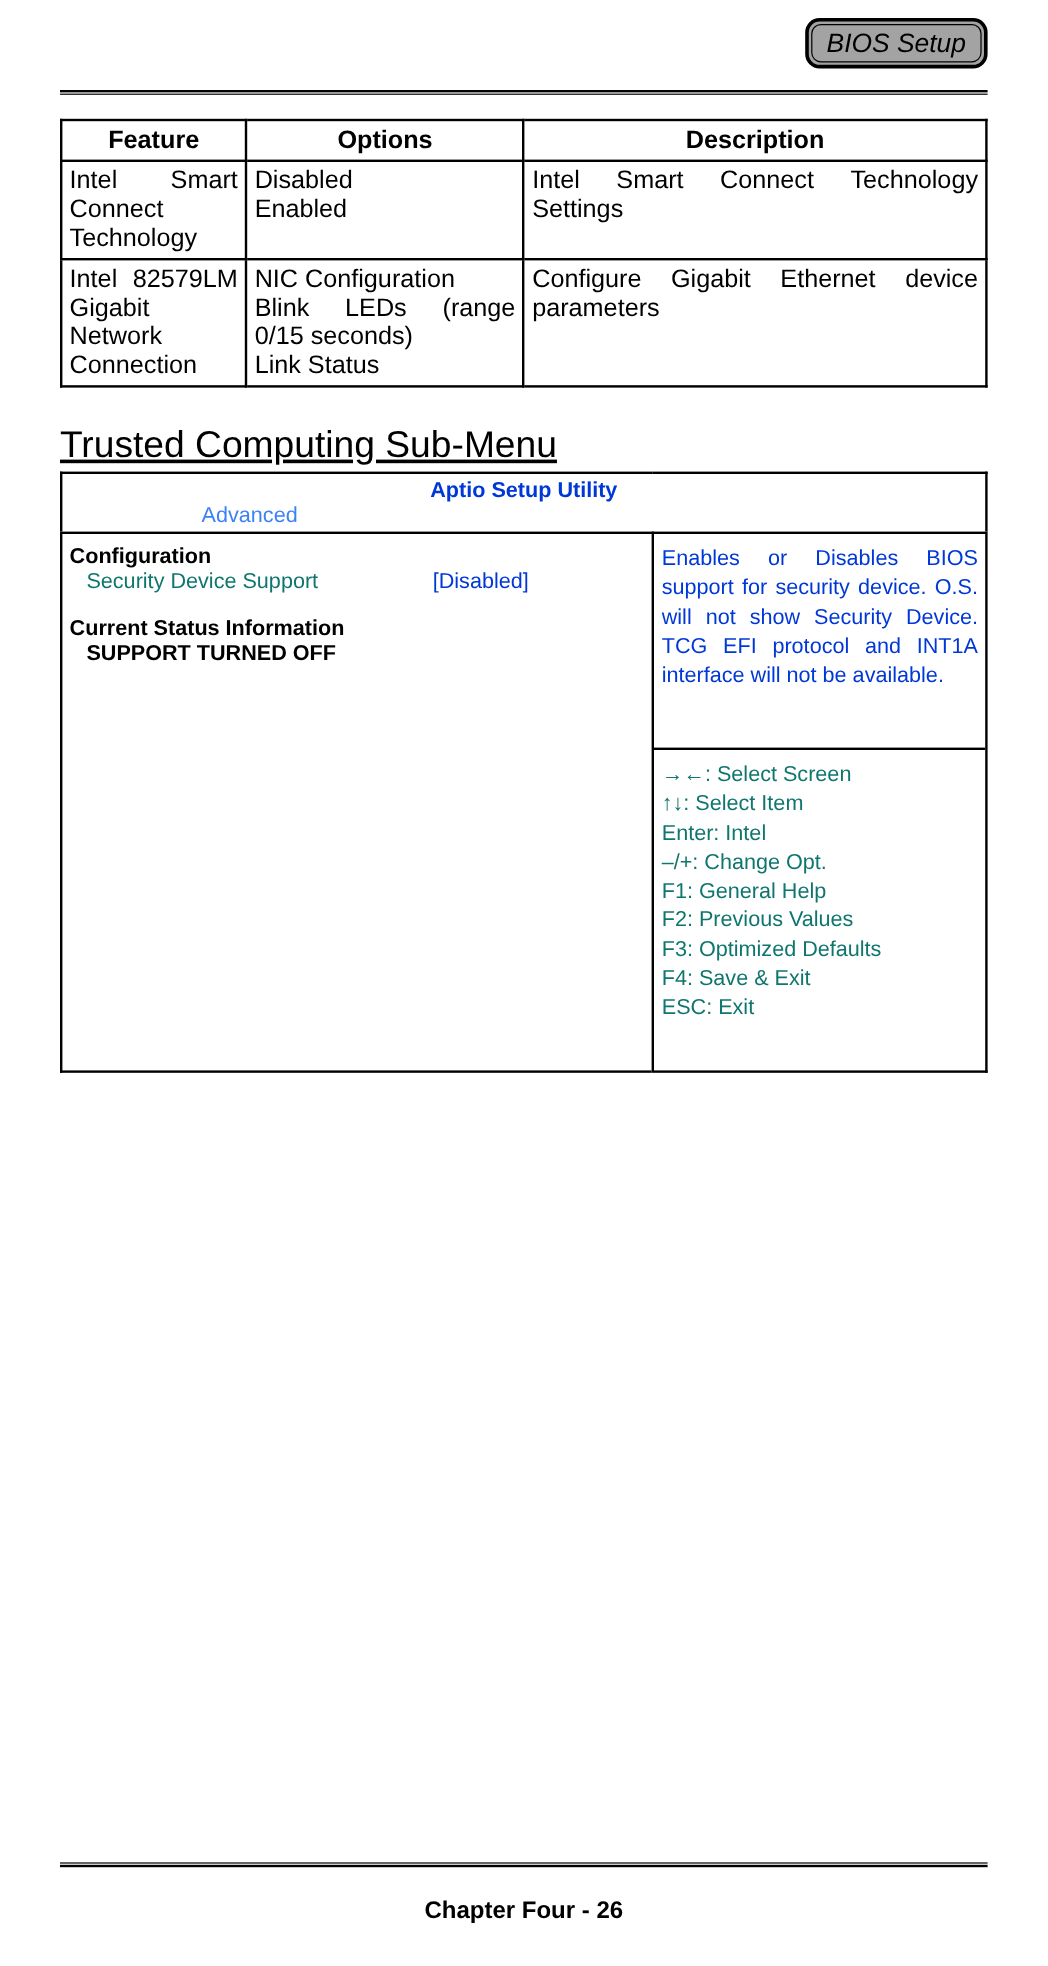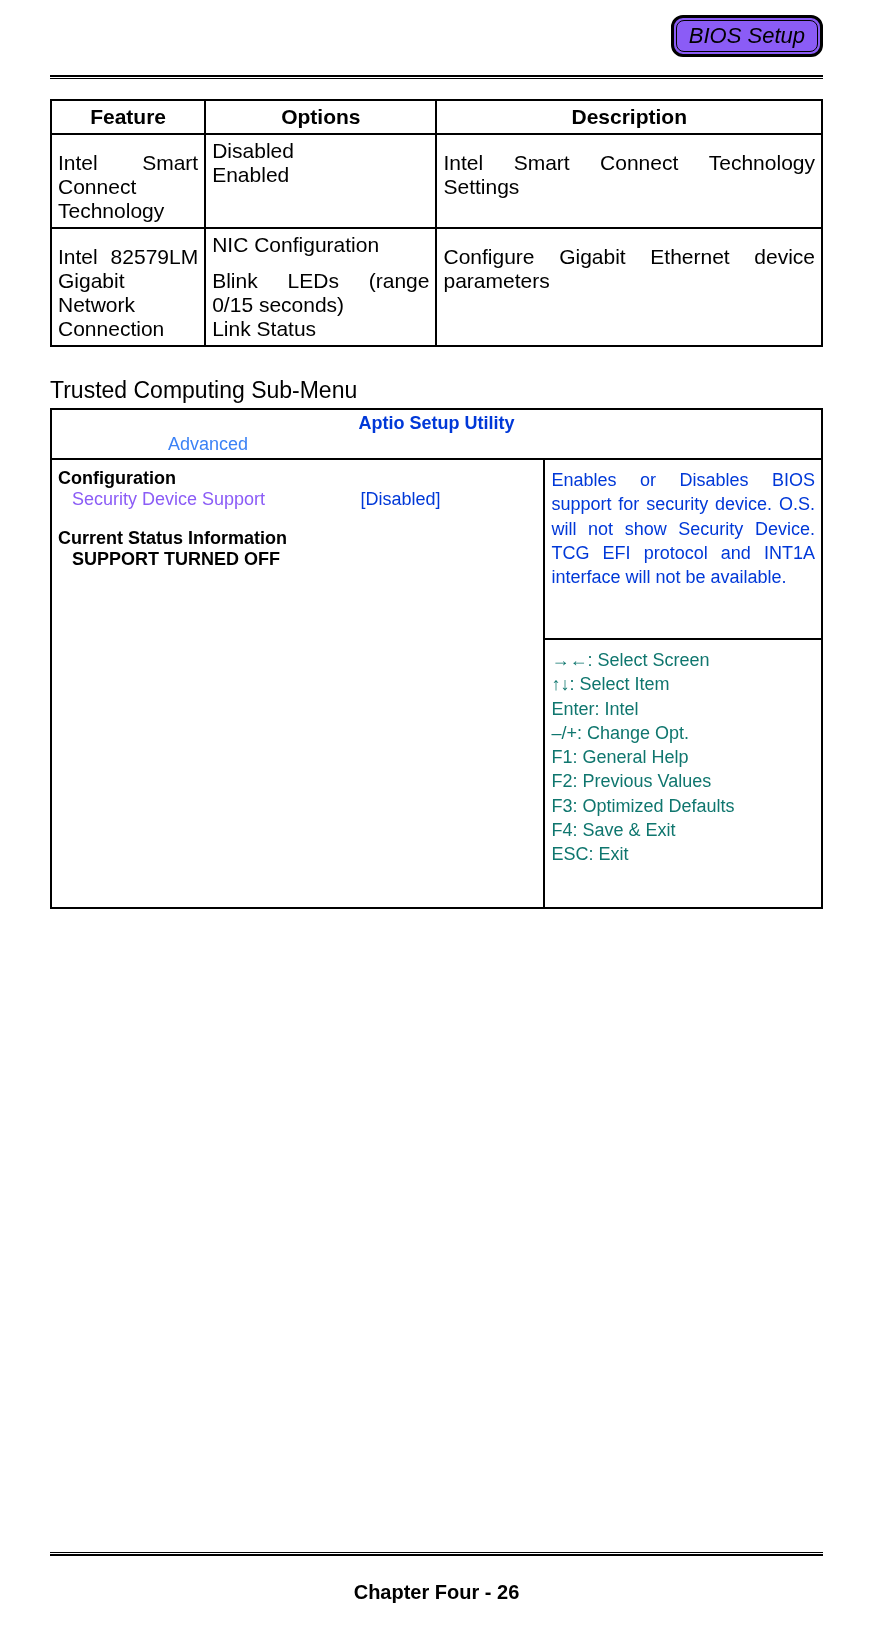--- a/index.html
+++ b/index.html
@@ -17,21 +17,21 @@
     padding: 15px 50px 0 50px;
   }
   .header-wrap {
     margin-bottom: 18px;
   }
   .header-badge {
     float: right;
     border: 3px solid #000;
     border-radius: 12px;
     padding: 2px;
-    background: #8b5cf6;
+    background: #a3a3a3;
     position: relative;
   }
   .header-badge-inner {
     border: 1px solid #000;
     border-radius: 8px;
     padding: 2px 12px;
     font-style: italic;
     font-size: 22px;
   }
   .header-rule {
@@ -54,26 +54,27 @@
     padding: 4px 6px;
     vertical-align: top;
   }
   table.feature th {
     font-weight: bold;
     text-align: center;
   }
   table.feature col.c1 { width: 20%; }
   table.feature col.c2 { width: 30%; }
   table.feature col.c3 { width: 50%; }
-  .justify { text-align: justify; text-align-last: justify; margin-top: 12px; }
+  .justify { text-align: justify; text-align-last: justify; }
 
   .section-title {
-    font-size: 23px;
+    font-size: 31px;
     margin-top: 30px;
     margin-bottom: 4px;
+    text-decoration: underline;
   }
 
   table.bios {
     width: 100%;
     border-collapse: collapse;
     border: 2px solid #000;
     font-size: 18px;
   }
   .bios-header {
     text-align: center;
@@ -100,21 +101,21 @@
   }
   .bios-right {
     width: 36%;
     margin-top: 41px;
   }
   .conf-heading { font-weight: bold; }
   .conf-row {
     display: flex;
     padding-left: 14px;
   }
-  .conf-label { color:#8b5cf6; flex: 1; }
+  .conf-label { color:#0f766e; flex: 1; }
   .conf-value { color:#0038d8; width: 38%; }
   .status-off { font-weight: bold; padding-left: 14px; }
   .help-text {
     color:#0038d8;
     text-align: justify;
     line-height: 1.35;
     min-height: 180px;
     padding: 8px 6px;
     border-bottom: 2px solid #000;
   }

